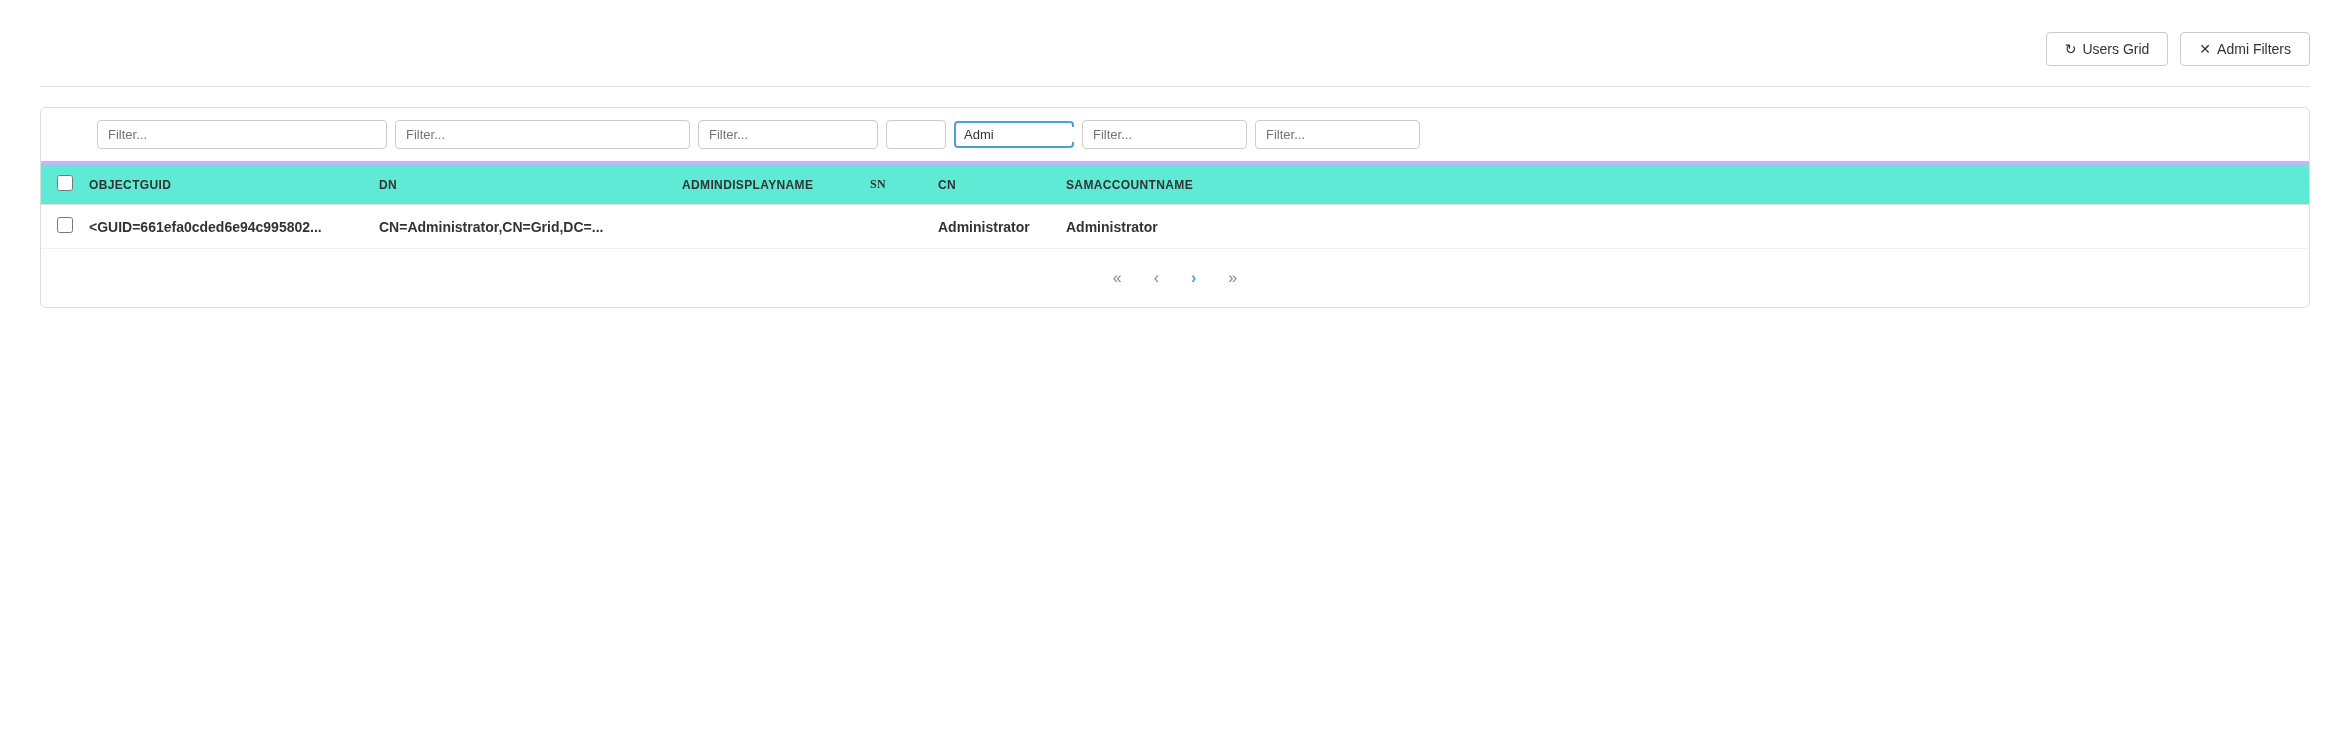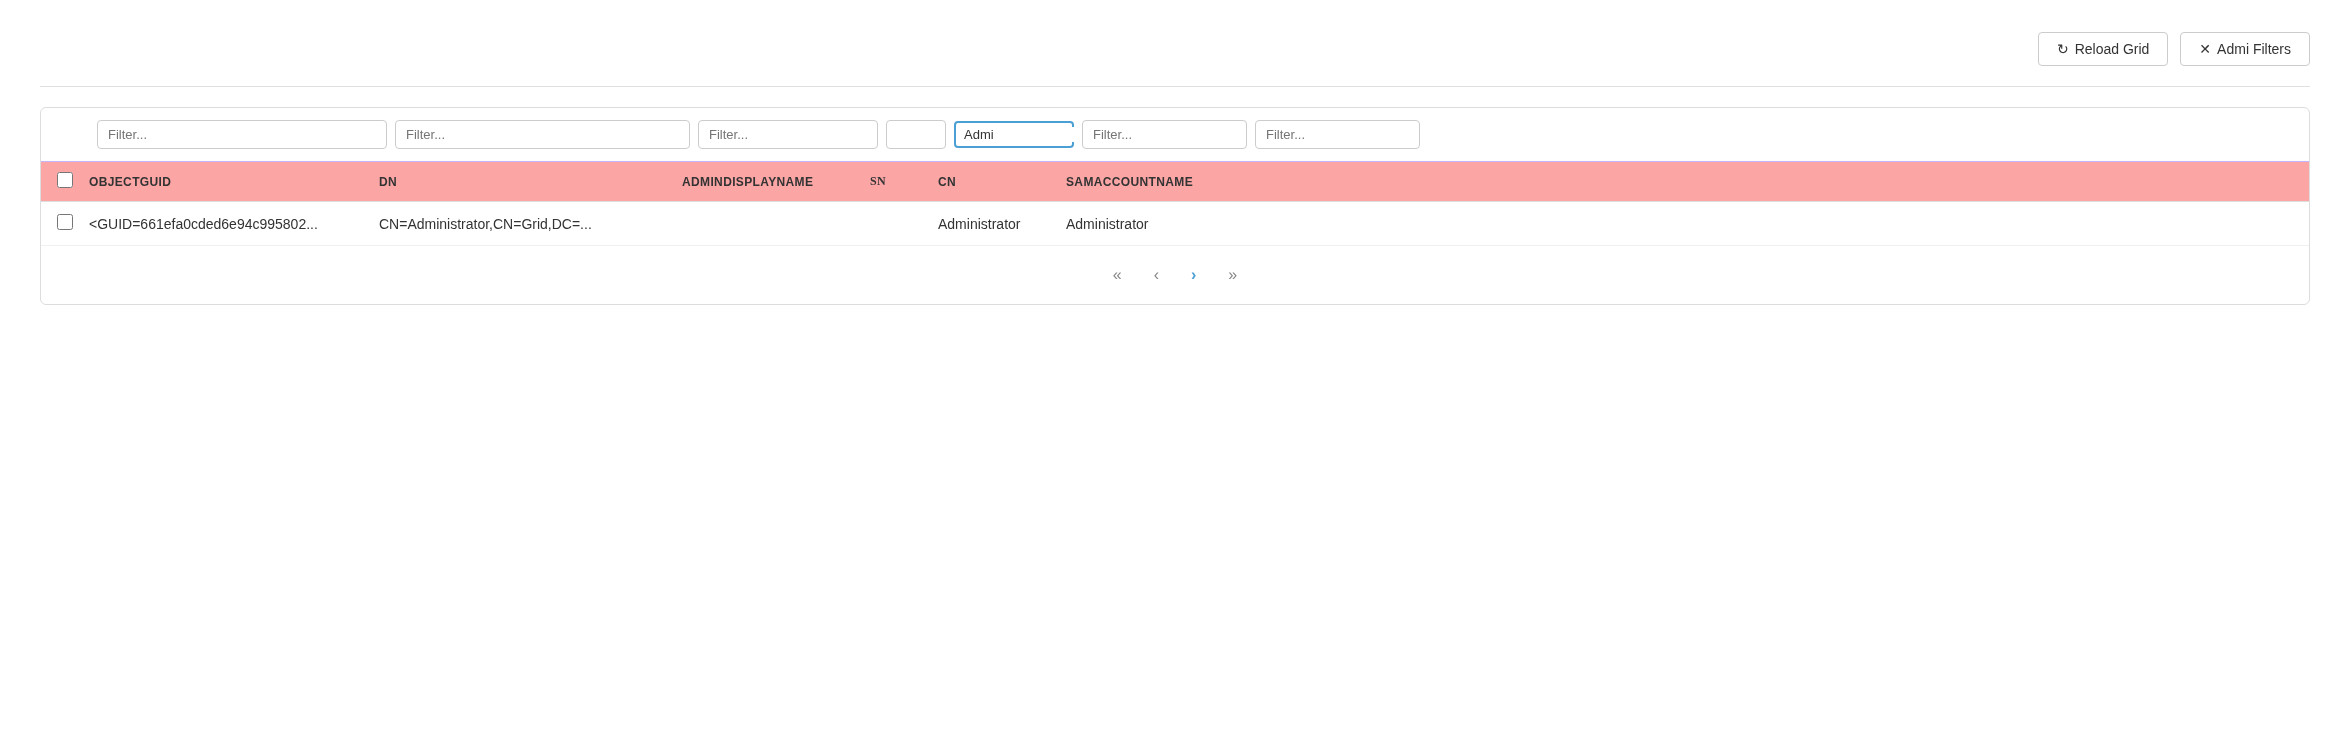--- a/index.html
+++ b/index.html
@@ -47,21 +47,21 @@
       border: 1px solid #ddd;
       border-radius: 6px;
       background: #fff;
       overflow: hidden;
     }
     .filter-row {
       display: flex;
       align-items: center;
       padding: 12px 16px;
       gap: 8px;
-      border-bottom: 1px solid #c4b5fd;
+      border-bottom: 4px solid #c4b5fd;
     }
     .filter-checkbox-spacer {
       width: 32px;
       flex-shrink: 0;
     }
     .filter-input {
       padding: 6px 10px;
       border: 1px solid #ccc;
       border-radius: 4px;
       font-size: 13px;
@@ -96,21 +96,21 @@
       font-size: 13px;
       line-height: 1;
     }
     .filter-input-samaccountname { width: 165px; }
     .filter-input-userprincipal { width: 165px; }
     .table-header-row {
       display: flex;
       align-items: center;
       padding: 10px 16px;
       border-bottom: 1px solid #ddd;
-      background: #fca5a5;
+      background: #5eead4;
     }
     .th {
       font-weight: 700;
       font-size: 12px;
       color: #333;
       text-transform: uppercase;
       letter-spacing: 0.03em;
     }
     .col-check { width: 32px; flex-shrink: 0; }
     .col-objectguid { width: 290px; }
@@ -125,20 +125,21 @@
       align-items: center;
       padding: 12px 16px;
       border-bottom: 1px solid #f0f0f0;
     }
     .table-data-row:last-of-type {
       border-bottom: none;
     }
     .td {
       font-size: 14px;
       color: #333;
+      font-weight: bold;
     }
     .td-truncate {
       overflow: hidden;
       text-overflow: ellipsis;
       white-space: nowrap;
     }
     .row-checkbox {
       width: 16px;
       height: 16px;
       cursor: pointer;
@@ -167,21 +168,21 @@
   </style>
 </head>
 <body>
 
 <div class="page-wrapper">
 
 
   <div class="toolbar">
     <button class="toolbar-btn">
       <span>↻</span>
-      <span>Reload Grid</span>
+      <span>Users Grid</span>
     </button>
     <button class="toolbar-btn">
       <span>✕</span>
       <span>Admi Filters</span>
     </button>
   </div>
 
   <hr class="divider">
 
   <div class="grid-container">

